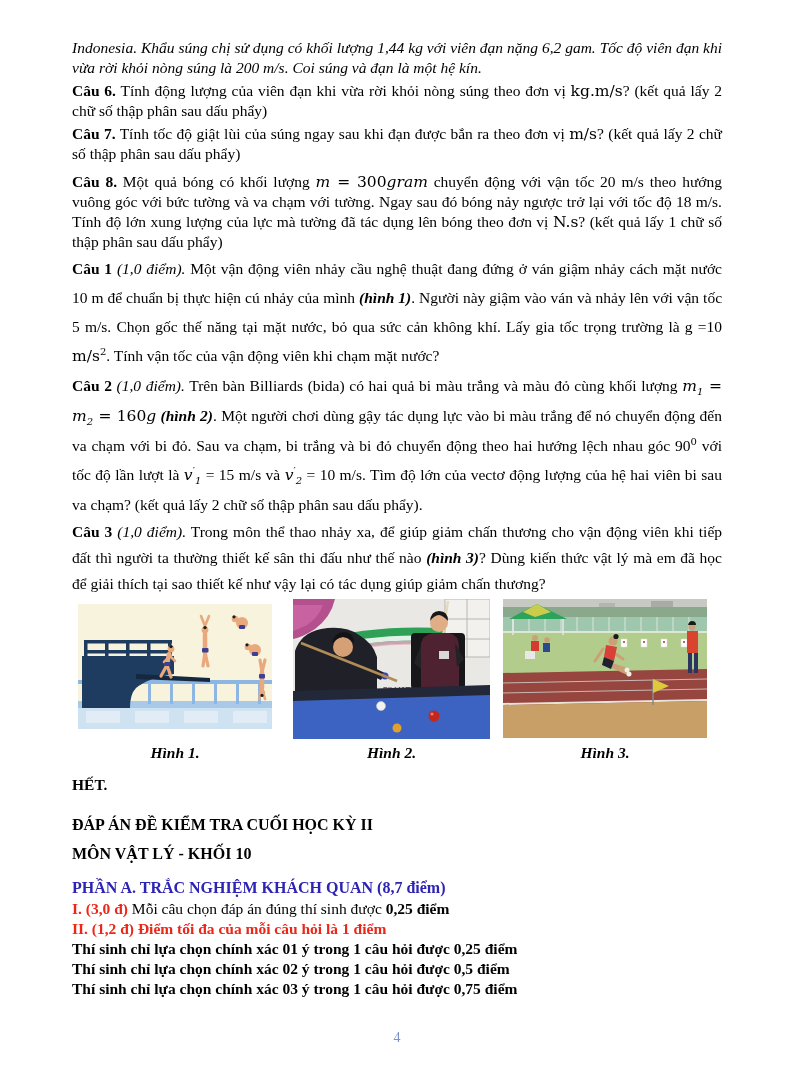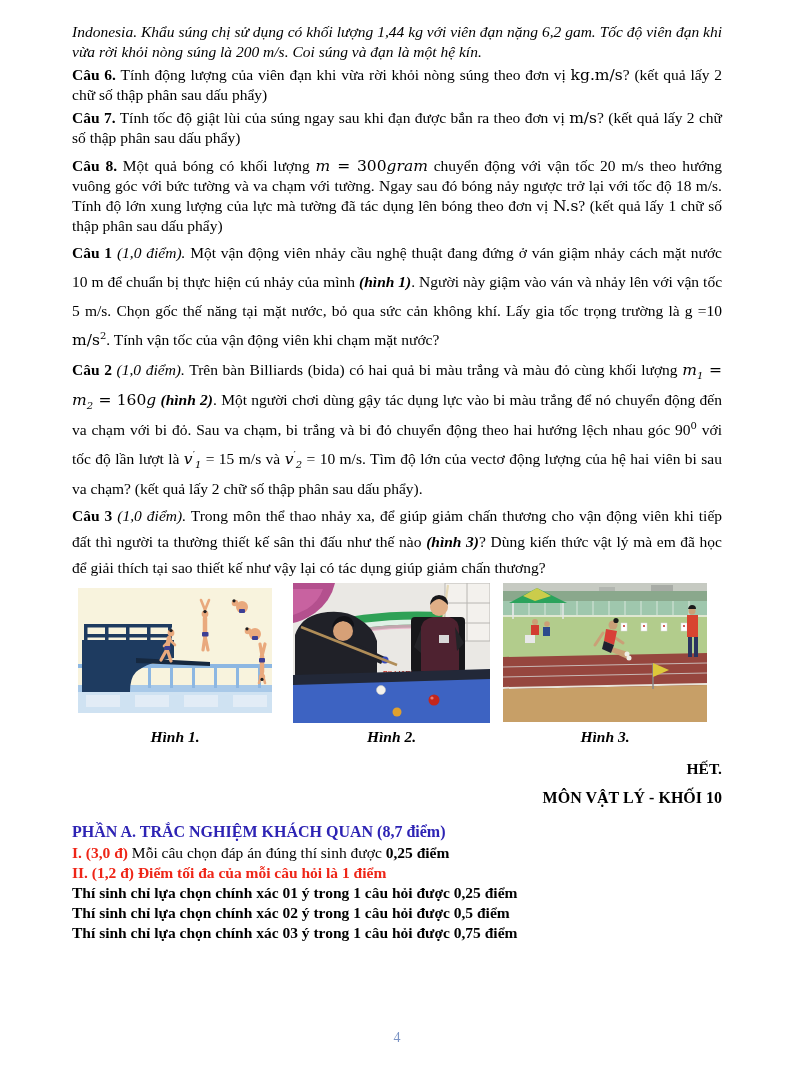--- a/index.html
+++ b/index.html
@@ -11,22 +11,22 @@
     overflow:hidden;
   }
   .content{ position:absolute; left:72px; top:0; width:650px; }
   p,h2{ margin:0; padding:0; font-size:inherit; }
   .just{ text-align:justify; }
   .lh20{ line-height:20px; }
   .lh29{ line-height:29px; }
   .lh26{ line-height:26px; }
   .italic{ font-style:italic; }
   .bold{ font-weight:bold; }
-  .center{ text-align:right; }
-  .pt33{ padding-top:22px; }
+  .center{ text-align:left; }
+  .pt33{ padding-top:38px; }
   .mt3{ margin-top:3px; }
   .mt2{ margin-top:2px; }
   .mt9{ margin-top:9px; }
   .mt12{ margin-top:12px; }
   .mt13{ margin-top:13px; }
   .mt19{ margin-top:8px; }
   .mt20{ margin-top:20px; }
   .h-blue{ color:var(--blue); font-weight:bold; font-size:16px; line-height:22px; text-align:left; }
   .fs16{ font-size:16px; }
 
@@ -254,20 +254,21 @@
     </div>
 
     <div class="caps">
       <div class="cap cap1">Hình 1.</div>
       <div class="cap cap2">Hình 2.</div>
       <div class="cap cap3">Hình 3.</div>
     </div>
 
     <p class="center bold mt12 lh20">HẾT.</p>
 
+    <p class="center bold mt20 lh20 fs16">ĐÁP ÁN ĐỀ KIỂM TRA CUỐI HỌC KỲ II</p>
     <p class="center bold mt9 lh20 fs16">MÔN VẬT LÝ - KHỐI 10</p>
 
     <h2 class="h-blue mt13">PHẦN A. TRẮC NGHIỆM KHÁCH QUAN (8,7 điểm)</h2>
 
     <p class="lh20"><span class="seg-rb">I. (3,0 đ) </span><span class="seg-r">Mỗi câu chọn đáp án đúng thí sinh được </span><span class="seg-b">0,25 điểm</span></p>
     <p class="lh20"><span class="seg-rb">II. (1,2 đ) Điểm tối đa của mỗi câu hỏi là 1 điểm</span></p>
     <p class="lh20 bold">Thí sinh chỉ lựa chọn chính xác 01 ý trong 1 câu hỏi được 0,25 điểm</p>
     <p class="lh20 bold">Thí sinh chỉ lựa chọn chính xác 02 ý trong 1 câu hỏi được 0,5 điểm</p>
     <p class="lh20 bold">Thí sinh chỉ lựa chọn chính xác 03 ý trong 1 câu hỏi được 0,75 điểm</p>
   </div>

